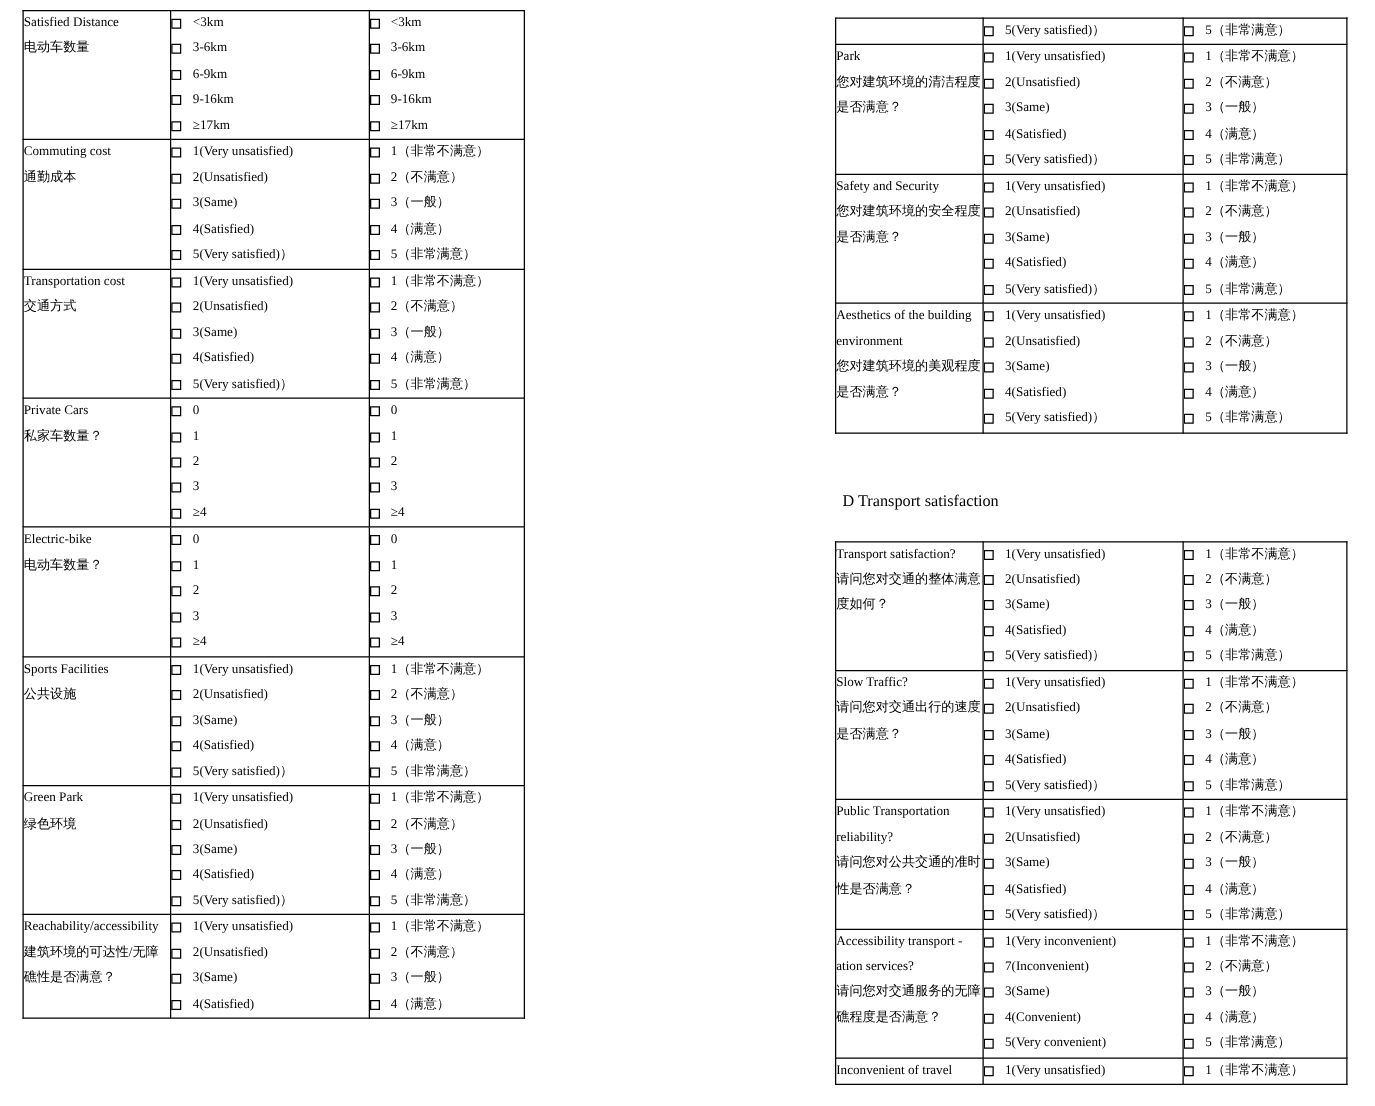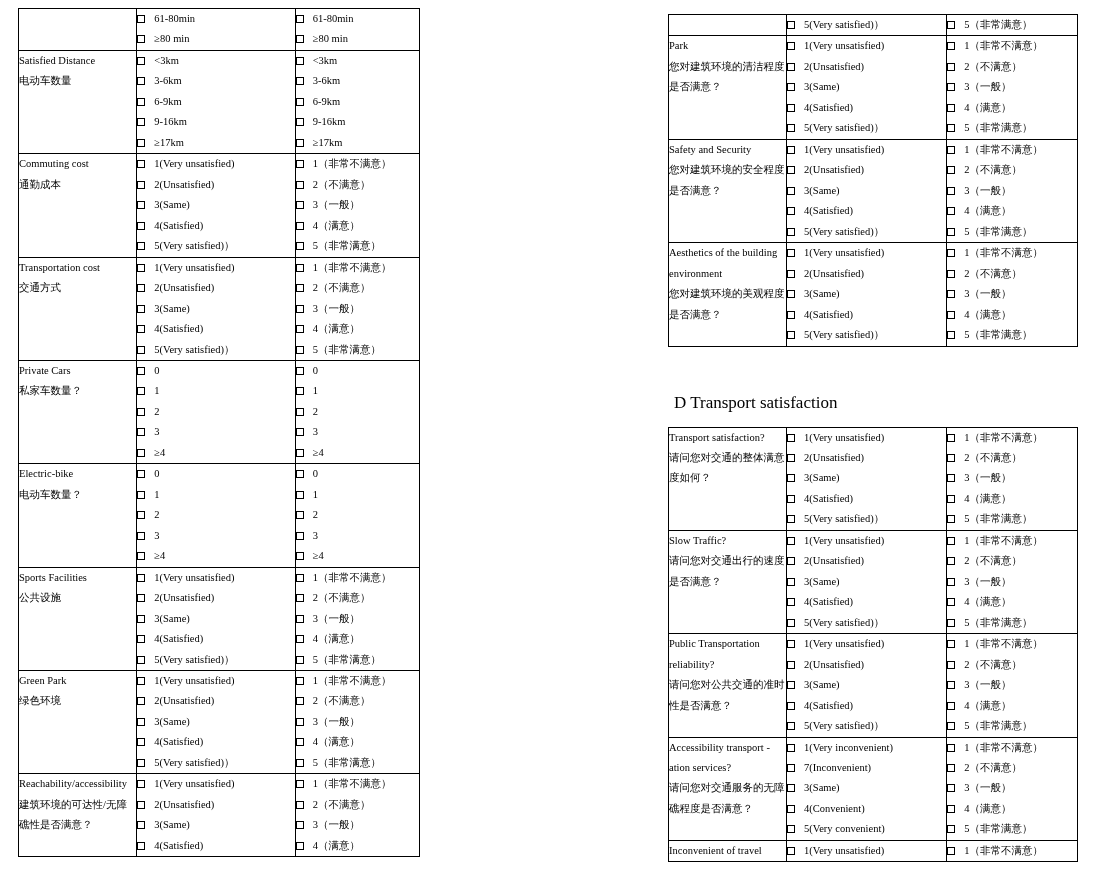--- a/index.html
+++ b/index.html
@@ -65,23 +65,23 @@
     border: 1px solid #000000;
     margin-right: 9px;
     margin-top: 6px;
     flex: 0 0 auto;
     background: #ffffff;
   }
   .opt-text {
     display: inline-block;
   }
   .heading {
-    font-size: 17px;
+    font-size: 13px;
     font-family: "Liberation Serif", serif;
-    margin: 0 0 14px 6px;
+    margin: 0 0 24px 6px;
     font-weight: normal;
   }
   .spacer-d {
     height: 46px;
   }
   
   .r-label { width: 112px; }
   .r-opt-a { width: 152px; }
   .r-opt-b { width: 124px; }
   
@@ -96,43 +96,20 @@
 
   <div class="col-left">
     <table class="survey">
       <colgroup>
         <col class="l-label">
         <col class="l-opt-a">
         <col class="l-opt-b">
       </colgroup>
       <tbody>
           <tr>
-            <td class="label-cell">&nbsp;</td>
-            <td class="opt-cell">
-              <div class="opt-row">
-                <span class="cb"></span>
-                <span class="opt-text">61-80min</span>
-              </div>
-              <div class="opt-row">
-                <span class="cb"></span>
-                <span class="opt-text">≥80 min</span>
-              </div>
-            </td>
-            <td class="opt-cell">
-              <div class="opt-row">
-                <span class="cb"></span>
-                <span class="opt-text">61-80min</span>
-              </div>
-              <div class="opt-row">
-                <span class="cb"></span>
-                <span class="opt-text">≥80 min</span>
-              </div>
-            </td>
-          </tr>
-          <tr>
             <td class="label-cell">
               <div>Satisfied Distance</div>
               <div>电动车数量</div>
             </td>
             <td class="opt-cell">
               <div class="opt-row">
                 <span class="cb"></span>
                 <span class="opt-text">&lt;3km</span>
               </div>
               <div class="opt-row">

